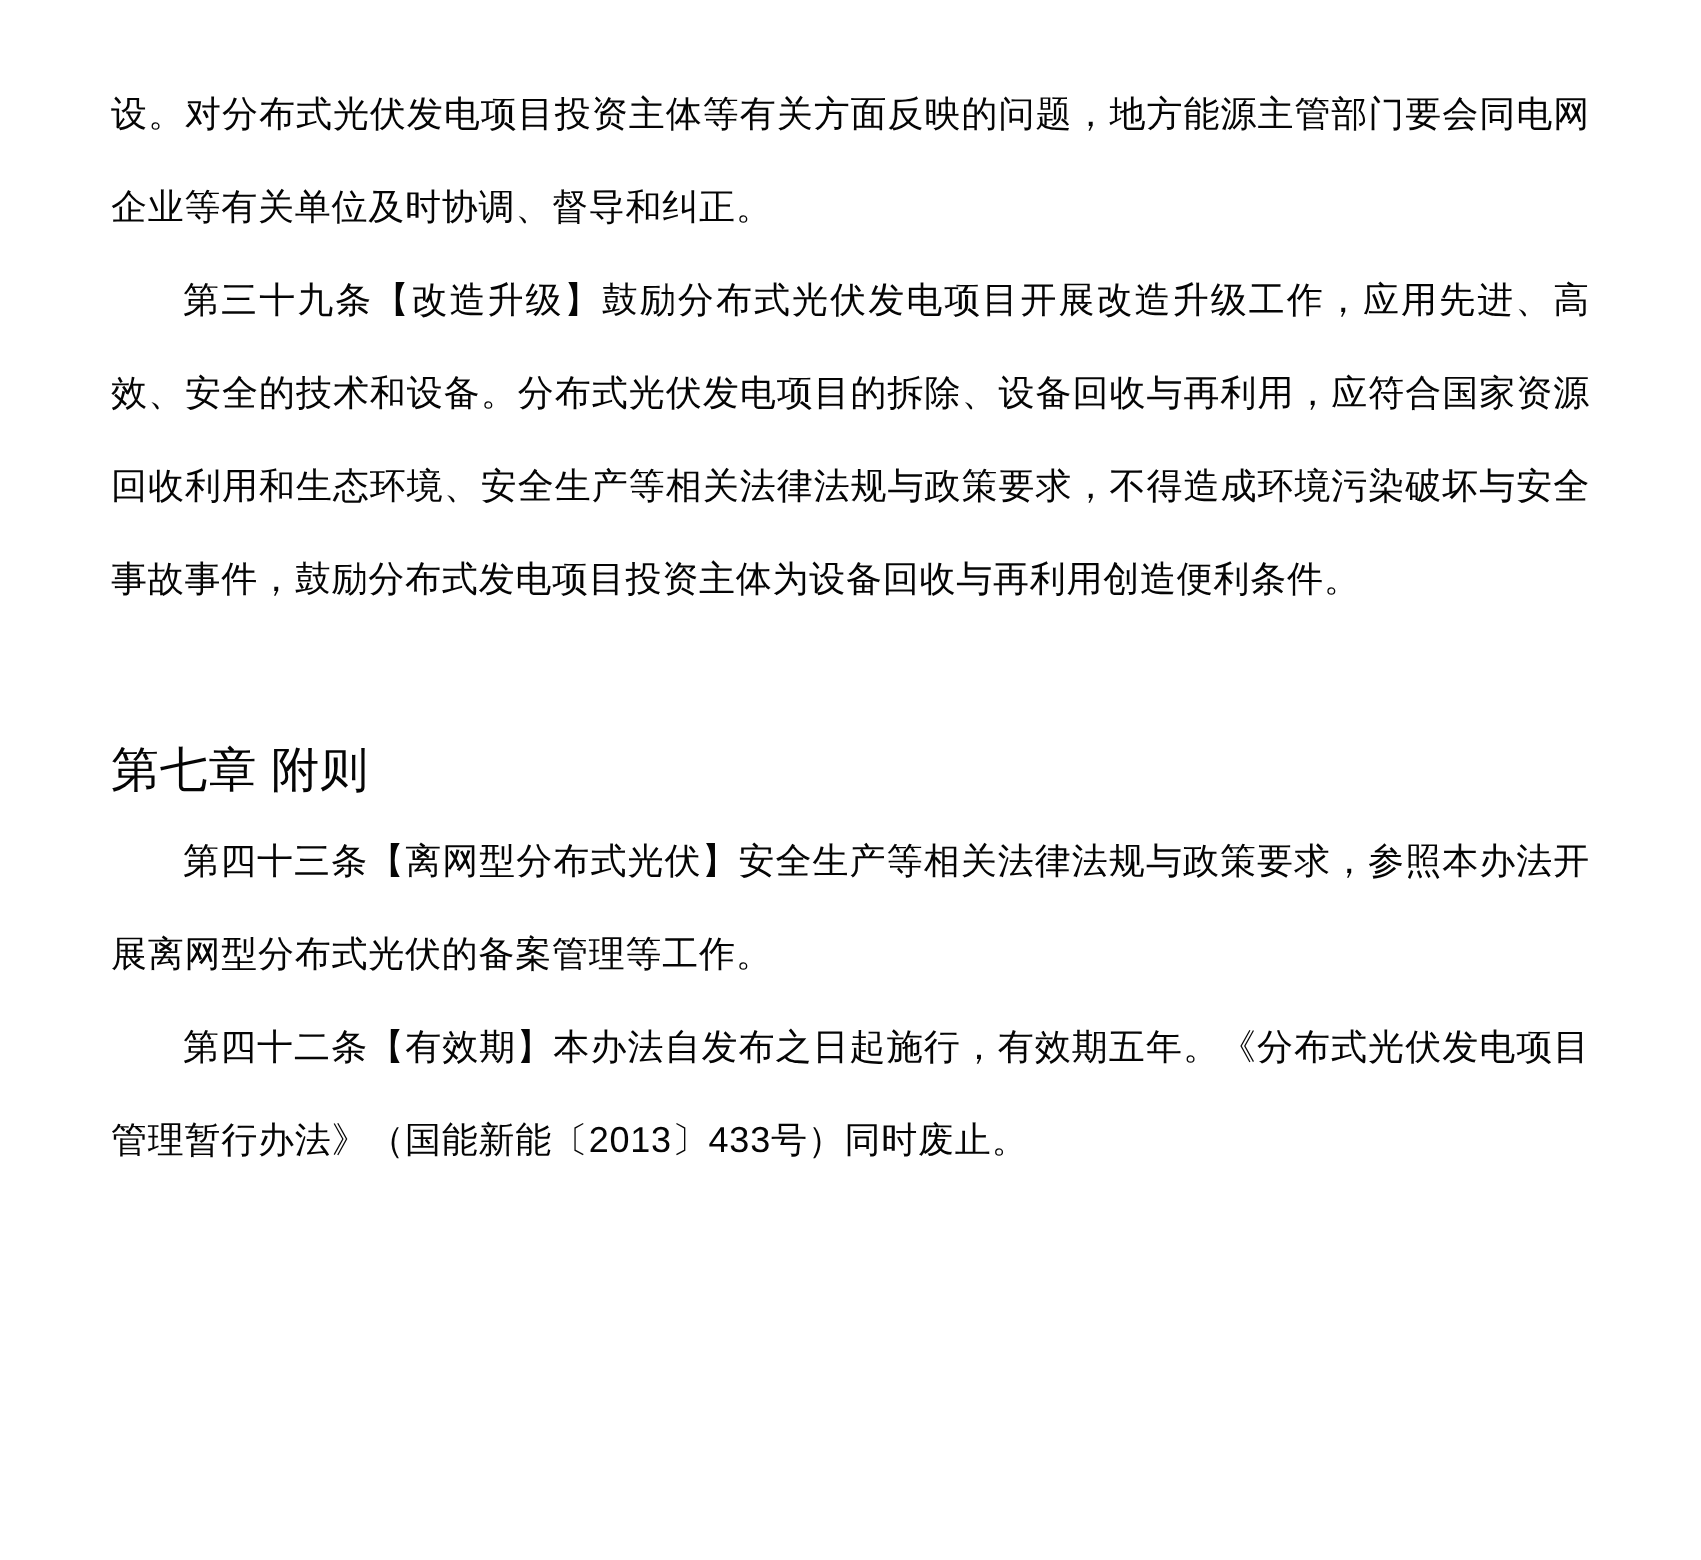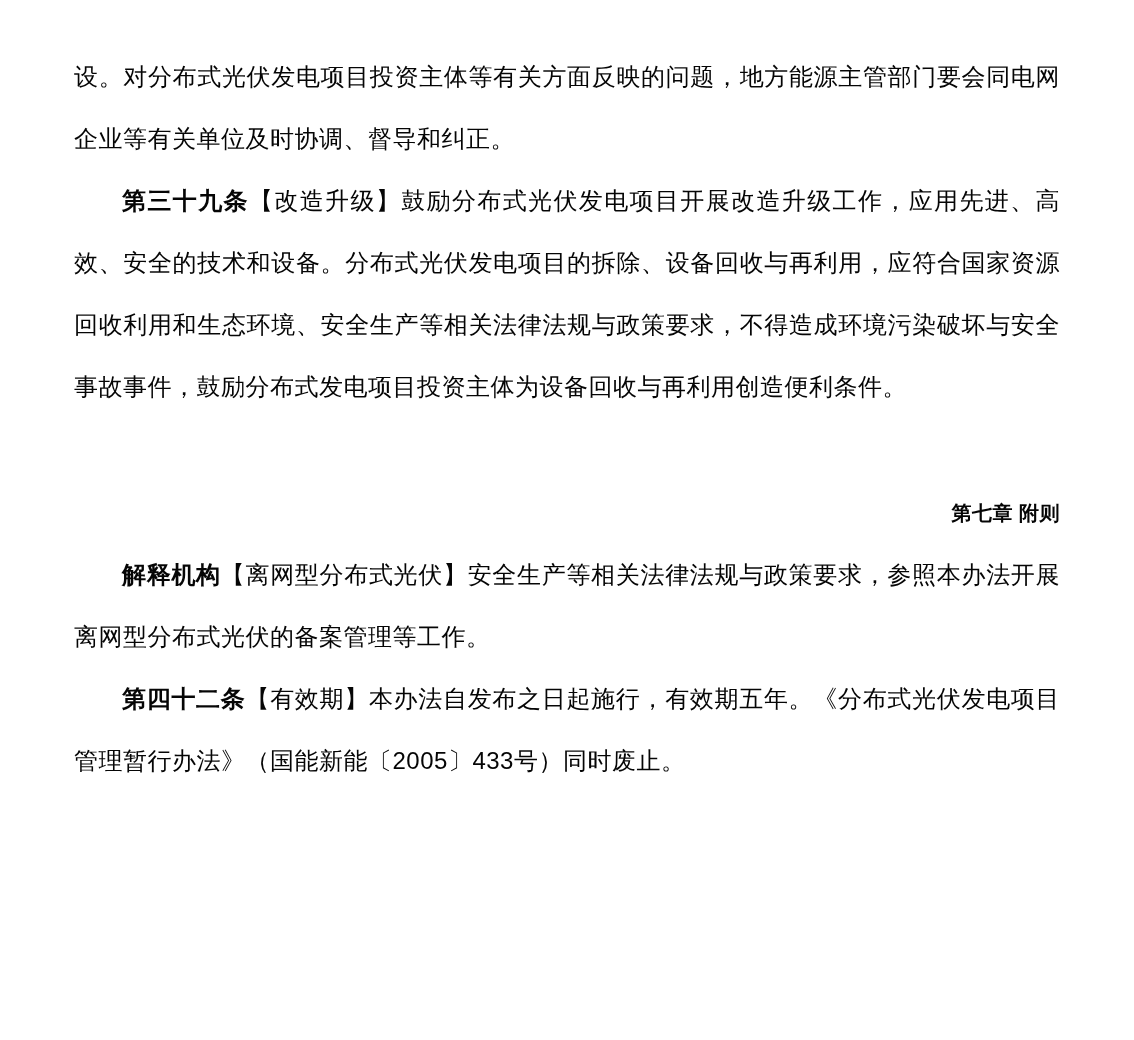--- a/index.html
+++ b/index.html
@@ -27,28 +27,28 @@
     line-height: 62px;
     text-align: justify;
     text-justify: inter-ideograph;
     letter-spacing: 0.5px;
     word-break: break-all;
   }
   .para.first-indent {
     text-indent: 2em;
   }
   .article-num {
-    font-weight: bold;
+    font-weight: normal;
   }
   .chapter-heading {
     margin: 0;
-    font-size: 20px;
+    font-size: 32px;
     line-height: 62px;
-    font-weight: bold;
-    text-align: right;
+    font-weight: normal;
+    text-align: left;
     letter-spacing: 0.5px;
   }
   .blank-line {
     height: 64px;
   }
 </style>
 </head>
 <body>
 
 <div class="doc-page">
@@ -60,21 +60,21 @@
   <p class="para first-indent">
     <span class="article-num">第三十九条</span><span>【改造升级】鼓励分布式光伏发电项目开展改造升级工作，应用先进、高效、安全的技术和设备。分布式光伏发电项目的拆除、设备回收与再利用，应符合国家资源回收利用和生态环境、安全生产等相关法律法规与政策要求，不得造成环境污染破坏与安全事故事件，鼓励分布式发电项目投资主体为设备回收与再利用创造便利条件。</span>
   </p>
 
 
   <div class="blank-line"></div>
 
   <h2 class="chapter-heading">第七章 附则</h2>
 
   <p class="para first-indent">
-    <span class="article-num">解释机构</span><span>【离网型分布式光伏】安全生产等相关法律法规与政策要求，参照本办法开展离网型分布式光伏的备案管理等工作。</span>
+    <span class="article-num">第四十三条</span><span>【离网型分布式光伏】安全生产等相关法律法规与政策要求，参照本办法开展离网型分布式光伏的备案管理等工作。</span>
   </p>
 
 
   <p class="para first-indent">
-    <span class="article-num">第四十二条</span><span>【有效期】本办法自发布之日起施行，有效期五年。《分布式光伏发电项目管理暂行办法》（国能新能〔2005〕433号）同时废止。</span>
+    <span class="article-num">第四十二条</span><span>【有效期】本办法自发布之日起施行，有效期五年。《分布式光伏发电项目管理暂行办法》（国能新能〔2013〕433号）同时废止。</span>
   </p>
 
 </div>
 
 </body></html>

